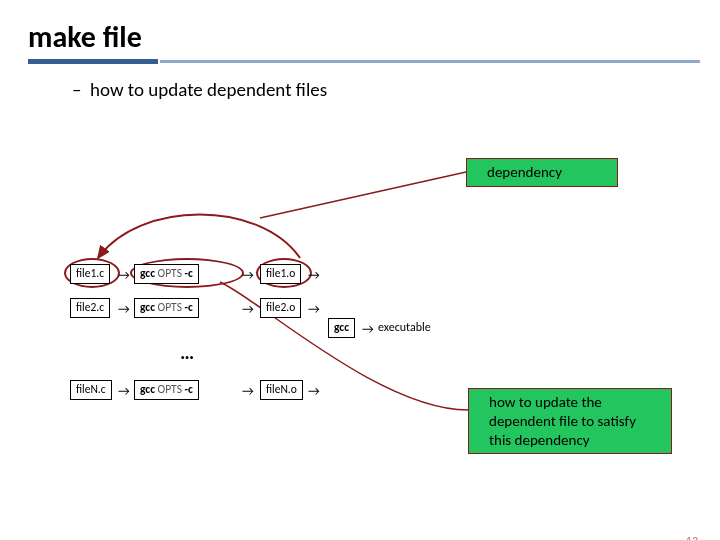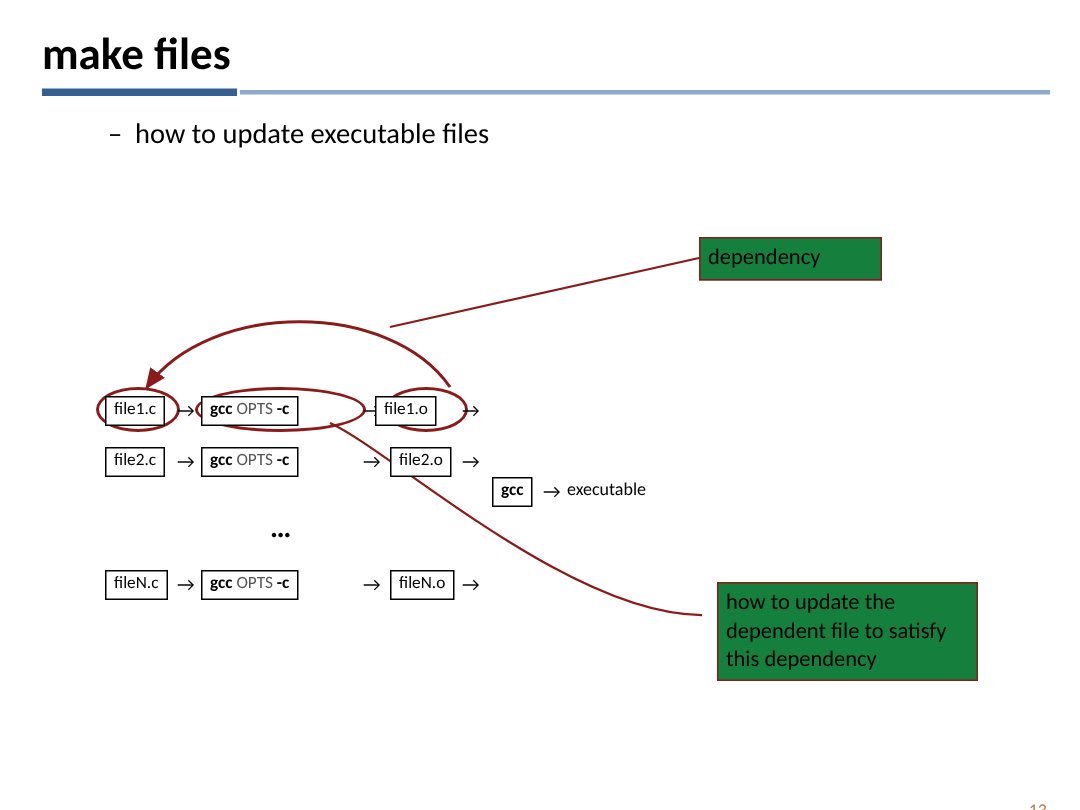--- a/index.html
+++ b/index.html
@@ -5,44 +5,44 @@
 body{margin:0;padding:0;font-family:Calibri,Arial,sans-serif;width:720px;height:540px;background:#fff;position:relative;color:#000}
 .slide{padding:18px 28px 0 28px;position:relative;height:100%}
 .title{font-size:30px;font-weight:700;margin:0 0 4px 0}
 .rule{height:5px;position:relative;margin-bottom:14px}
 .rule .bar1{position:absolute;left:0;top:0;width:130px;height:5px;background:#365f91}
 .rule .bar2{position:absolute;left:132px;top:1px;width:540px;height:3px;background:#8ea9c9}
 .bul1{font-size:21px;margin:8px 0 6px 4px}
 .bul1 .dot{display:inline-block;width:10px;text-align:center;margin-right:8px}
 .bul2{font-size:19px;margin:2px 0 2px 44px}
 .bul2 .dash{display:inline-block;width:14px;margin-right:4px}
-.box{position:absolute;border:1.5px solid #8b1a1a;background:#15803d;font-size:15px;padding:4px 5px;line-height:1.25}
+.box{position:absolute;border:1.5px solid #8b1a1a;background:#22c55e;font-size:15px;padding:4px 20px;line-height:1.25}
 .box.dep{left:466px;top:158px;width:110px}
-.box.upd{left:478px;top:388px;width:162px}
+.box.upd{left:468px;top:388px;width:162px}
 .diagram{position:absolute;left:70px;top:240px;width:380px;height:190px}
 .node{position:absolute;border:1px solid #000;font-size:11.5px;text-align:right;padding:3px 5px;background:#fff;line-height:1}
 .it{color:#555}
 .arr{position:absolute;font-size:13px;line-height:1}
 .row1{top:24px}.row2{top:58px}.rowN{top:140px}
 .dots{position:absolute;left:110px;top:100px;font-size:20px;font-weight:700}
 .el{position:absolute;border:2px solid #8b1a1a;border-radius:50%}
 .page{position:absolute;right:22px;bottom:10px;font-size:12px;color:#b87850}
 svg.curve{position:absolute;left:0;top:0;overflow:visible;pointer-events:none}
 </style>
 </head>
 <body>
 
 <div class="slide">
-  <h1 class="title">make files</h1>
+  <h1 class="title">make file</h1>
   <div class="rule">
       <div class="bar1"></div>
       <div class="bar2"></div>
     </div>
 
-  <div class="bul2"><span class="dash">–</span><span>how to update executable files</span></div>
+  <div class="bul2"><span class="dash">–</span><span>how to update dependent files</span></div>
 
   <div class="box dep">dependency</div>
   <div class="box upd">how to update the dependent  file to satisfy this dependency</div>
 
   <svg class="curve" width="720" height="540">
     <defs>
         <marker id="ah" markerWidth="8" markerHeight="8" refX="6" refY="3" orient="auto">
           <path d="M0,0 L7,3 L0,6 z" fill="#8b1a1a"></path>
         </marker>
       </defs>
@@ -57,21 +57,21 @@
   <div class="diagram">
 
     <div class="el" style="left:-6px;top:18px;width:52px;height:26px"></div>
     <div class="el" style="left:60px;top:18px;width:110px;height:26px"></div>
     <div class="el" style="left:186px;top:18px;width:52px;height:26px"></div>
 
     <div class="node row1" style="left:0">file1.c</div>
     <span class="arr row1" style="left:48px;top:28px">→</span>
     <div class="node row1" style="left:64px"><b>gcc</b> <span class="it">OPTS</span> <b>-c</b></div>
     <span class="arr row1" style="left:172px;top:28px">→</span>
-    <div class="node row1" style="left:180px">file1.o</div>
+    <div class="node row1" style="left:190px">file1.o</div>
 
     <div class="node row2" style="left:0">file2.c</div>
     <span class="arr" style="left:48px;top:62px">→</span>
     <div class="node row2" style="left:64px"><b>gcc</b> <span class="it">OPTS</span> <b>-c</b></div>
     <span class="arr" style="left:172px;top:62px">→</span>
     <div class="node row2" style="left:190px">file2.o</div>
 
     <div class="dots">…</div>
 
     <div class="node rowN" style="left:0">fileN.c</div>

